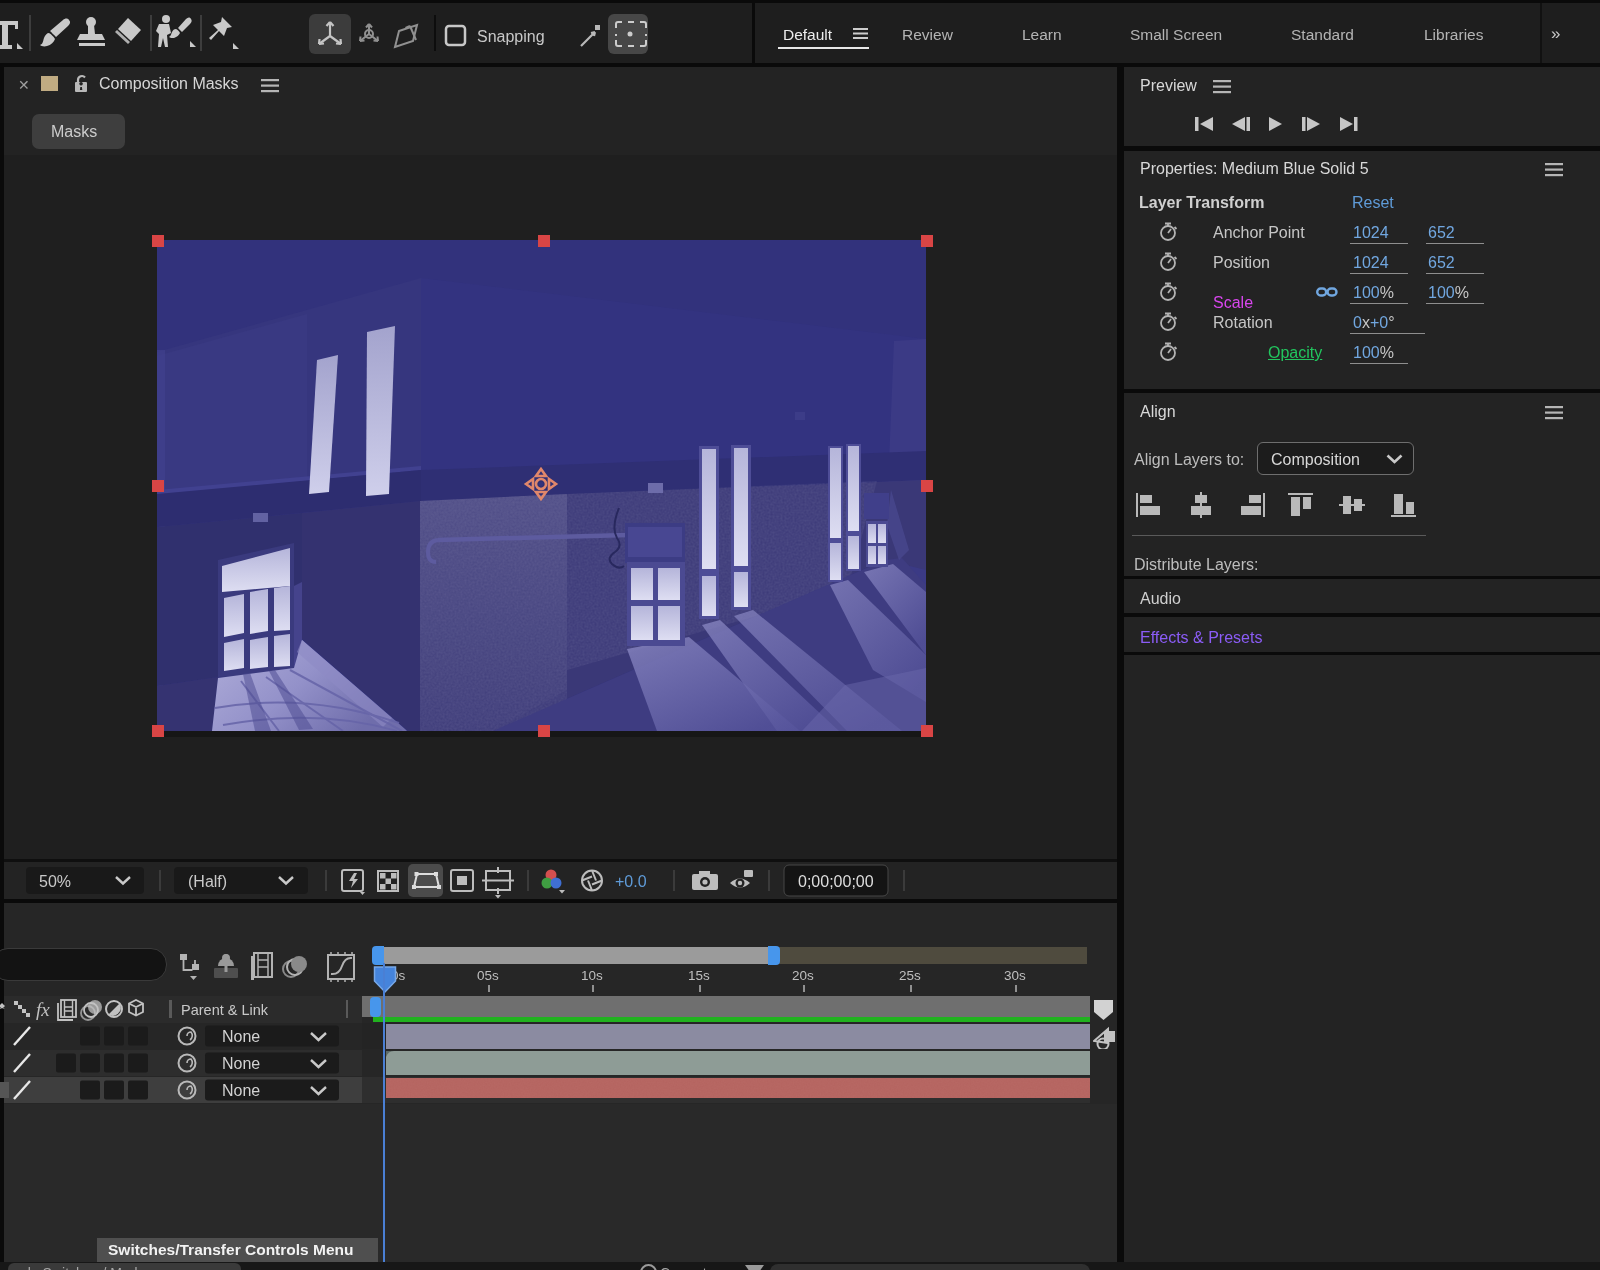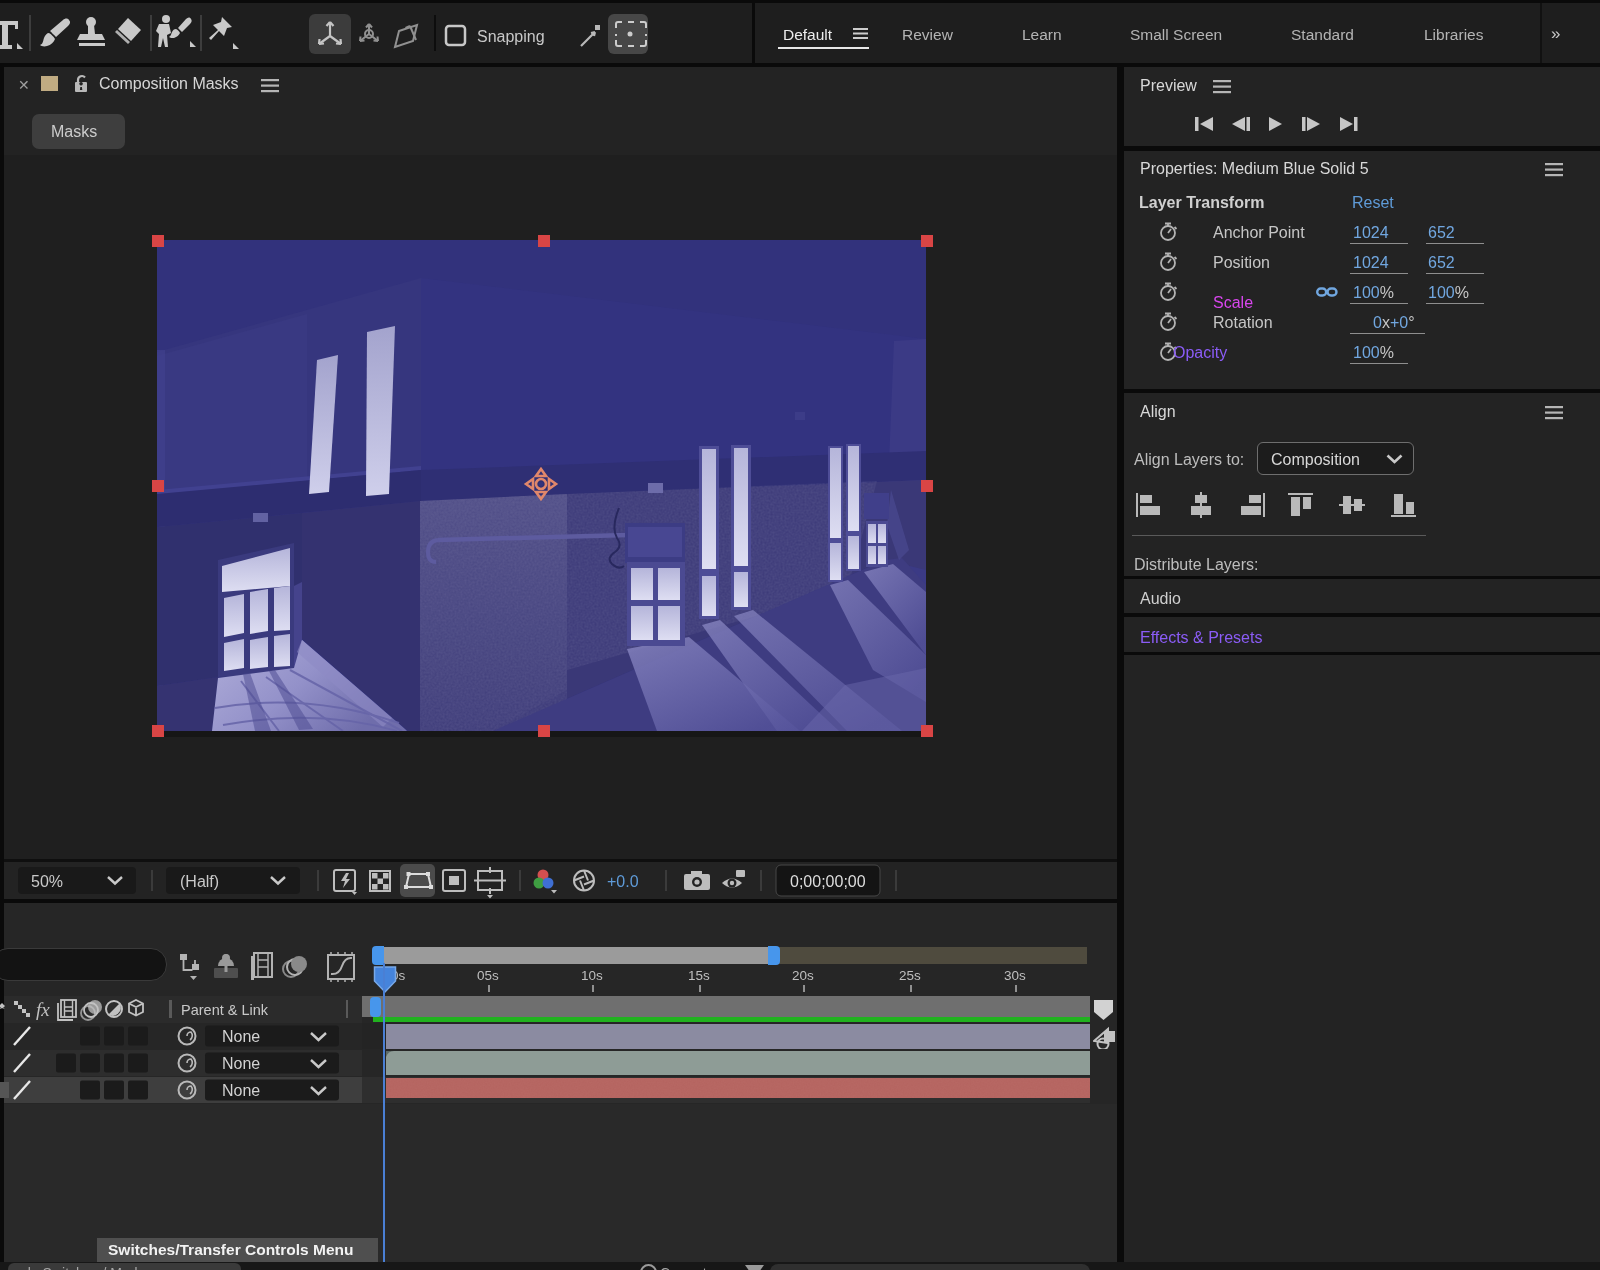--- a/index.html
+++ b/index.html
@@ -295,21 +295,21 @@
           <path d="M0,-15 l5,7 l-10,0 z M0,15 l5,-7 l-10,0 z M-15,0 l7,5 l0,-10 z M15,0 l-7,5 l0,-10 z"></path>
           <circle cx="0" cy="0" r="5"></circle>
         </g>
         <circle cx="0" cy="0" r="2.2" fill="#33337d"></circle>
       </g>
     </svg>
   </div>
 
   <div class="abs" style="left:4px;top:859px;width:1113px;height:3px;background:#0f0f0f;"></div>
   <div class="abs" style="left:4px;top:862px;width:1113px;height:37px;background:#232323;"></div>
-  <div id="viewer-controls" class="abs" style="left:0;top:862px;">
+  <div id="viewer-controls" class="abs" style="left:8px;top:862px;">
   <svg width="1117" height="37" viewBox="0 0 1117 37">
     <rect x="18" y="5" width="118" height="27" rx="4" fill="#191919"></rect>
     <text x="31" y="25" font-family="Liberation Sans,sans-serif" font-size="16" fill="#c9c9c9">50%</text>
     <path d="M108,15 l7,6.5 l7,-6.5" fill="none" stroke="#c9c9c9" stroke-width="2.4"></path>
     <rect x="151" y="8" width="2" height="21" fill="#3b3b3b"></rect>
     <rect x="166" y="5" width="134" height="27" rx="4" fill="#191919"></rect>
     <text x="180" y="25" font-family="Liberation Sans,sans-serif" font-size="16" fill="#c9c9c9">(Half)</text>
     <path d="M271,15 l7,6.5 l7,-6.5" fill="none" stroke="#c9c9c9" stroke-width="2.4"></path>
     <rect x="317" y="8" width="2" height="21" fill="#3b3b3b"></rect>
 
@@ -432,28 +432,28 @@
         <use href="#sw" y="30"></use>
           <use href="#sw" y="60"></use>
           <use href="#sw" y="90"></use>
           <use href="#sw" y="120"></use>
       </g>
     </svg>
     <div class="txt abs" style="left:1213px;top:224px;color:#c6c6c6;">Anchor Point</div>
     <div class="txt abs" style="left:1213px;top:254px;color:#c6c6c6;">Position</div>
     <div class="txt abs" style="left:1213px;top:294px;color:#d946ef;">Scale</div>
     <div class="txt abs" style="left:1213px;top:314px;color:#c6c6c6;">Rotation</div>
-    <div class="txt abs" style="left:1173px;top:344px;color:#8b5cf6;">Opacity</div>
+    <div class="txt abs" style="left:1268px;top:344px;color:#22c55e;text-decoration:underline;">Opacity</div>
     <div class="txt abs" style="left:1353px;top:224px;color:#71a7e0;">1024</div>
     <div class="txt abs" style="left:1428px;top:224px;color:#71a7e0;">652</div>
     <div class="txt abs" style="left:1353px;top:254px;color:#71a7e0;">1024</div>
     <div class="txt abs" style="left:1428px;top:254px;color:#71a7e0;">652</div>
     <div class="txt abs" style="left:1353px;top:284px;color:#71a7e0;">100<span style="color:#c6c6c6;">%</span></div>
     <div class="txt abs" style="left:1428px;top:284px;color:#71a7e0;">100<span style="color:#c6c6c6;">%</span></div>
-    <div class="txt abs" style="left:1353px;top:314px;color:#71a7e0;margin-left:20px;">0<span style="color:#c6c6c6;">x</span>+0<span style="color:#c6c6c6;">°</span></div>
+    <div class="txt abs" style="left:1353px;top:314px;color:#71a7e0;">0<span style="color:#c6c6c6;">x</span>+0<span style="color:#c6c6c6;">°</span></div>
     <div class="txt abs" style="left:1353px;top:344px;color:#71a7e0;">100<span style="color:#c6c6c6;">%</span></div>
     <svg class="abs" style="left:1316px;top:285px;" width="22" height="14" viewBox="0 0 22 14">
       <g fill="none" stroke="#71a7e0" stroke-width="2.4">
         <rect x="1.2" y="3.5" width="9" height="7" rx="3.5"></rect>
           <rect x="11.5" y="3.5" width="9" height="7" rx="3.5"></rect>
       </g>
     </svg>
     <div class="abs" style="left:1350px;top:243px;width:58px;height:1px;background:#8e8e8e;"></div>
     <div class="abs" style="left:1426px;top:243px;width:58px;height:1px;background:#8e8e8e;"></div>
     <div class="abs" style="left:1350px;top:273px;width:58px;height:1px;background:#8e8e8e;"></div>

